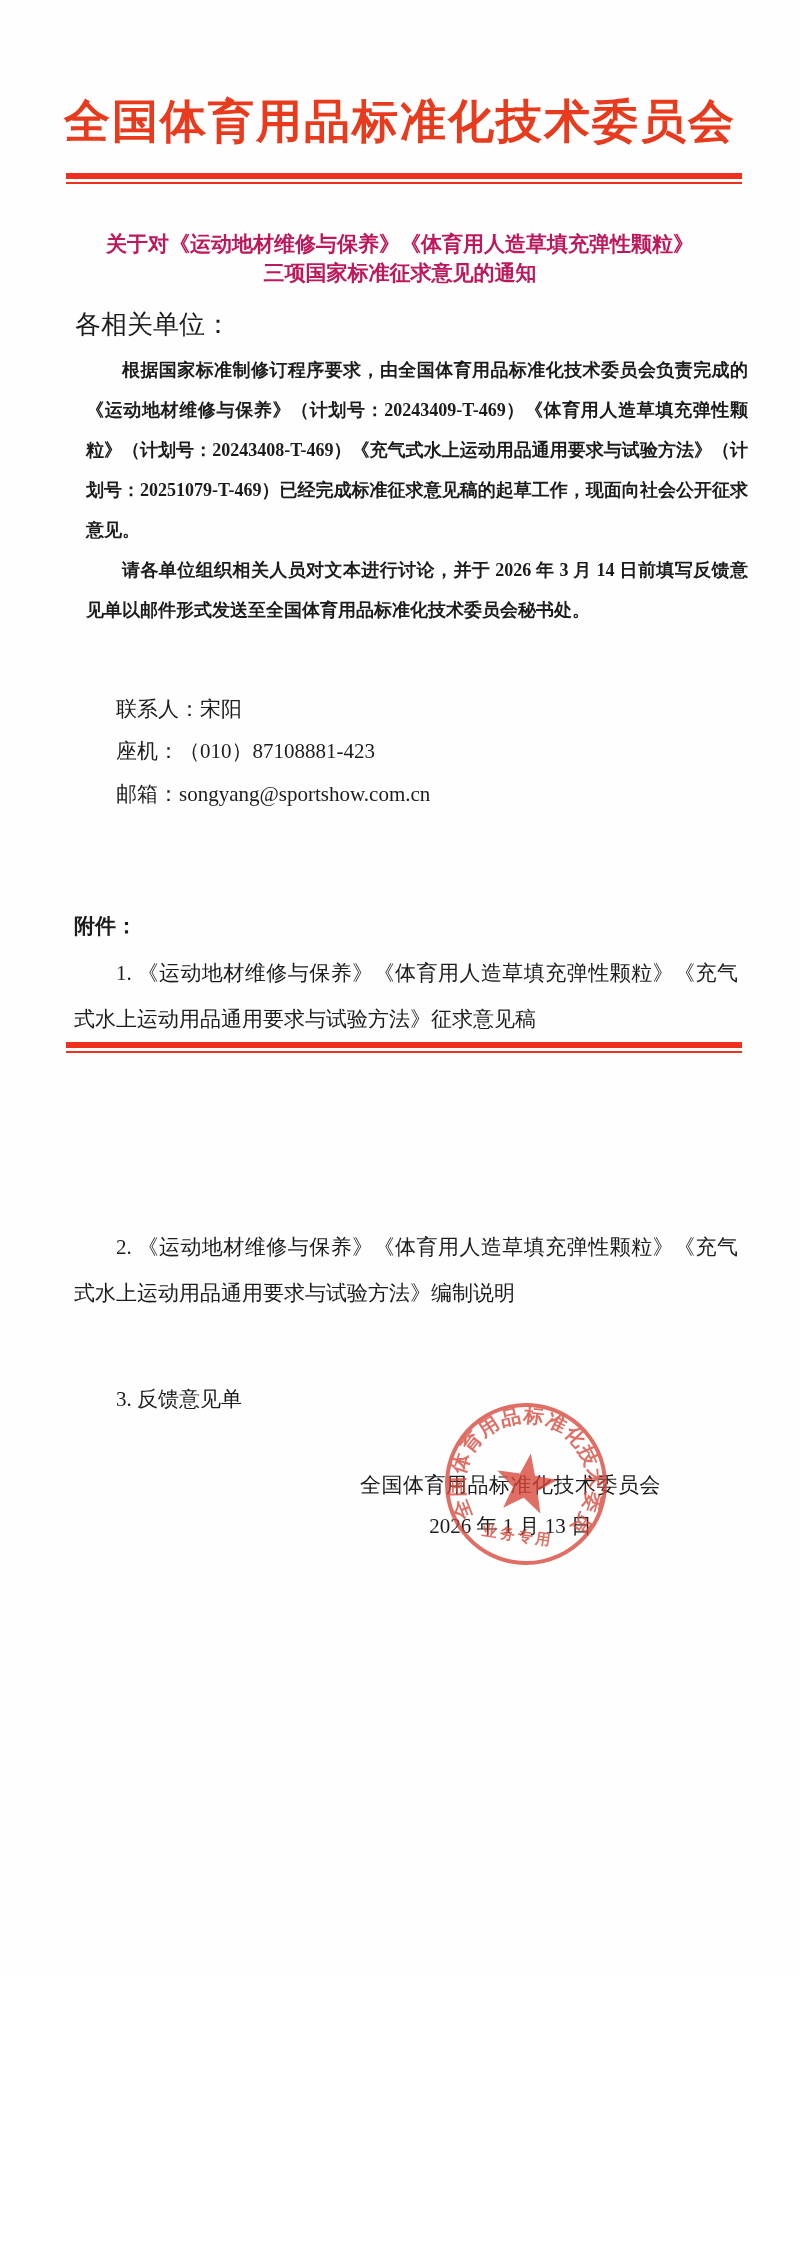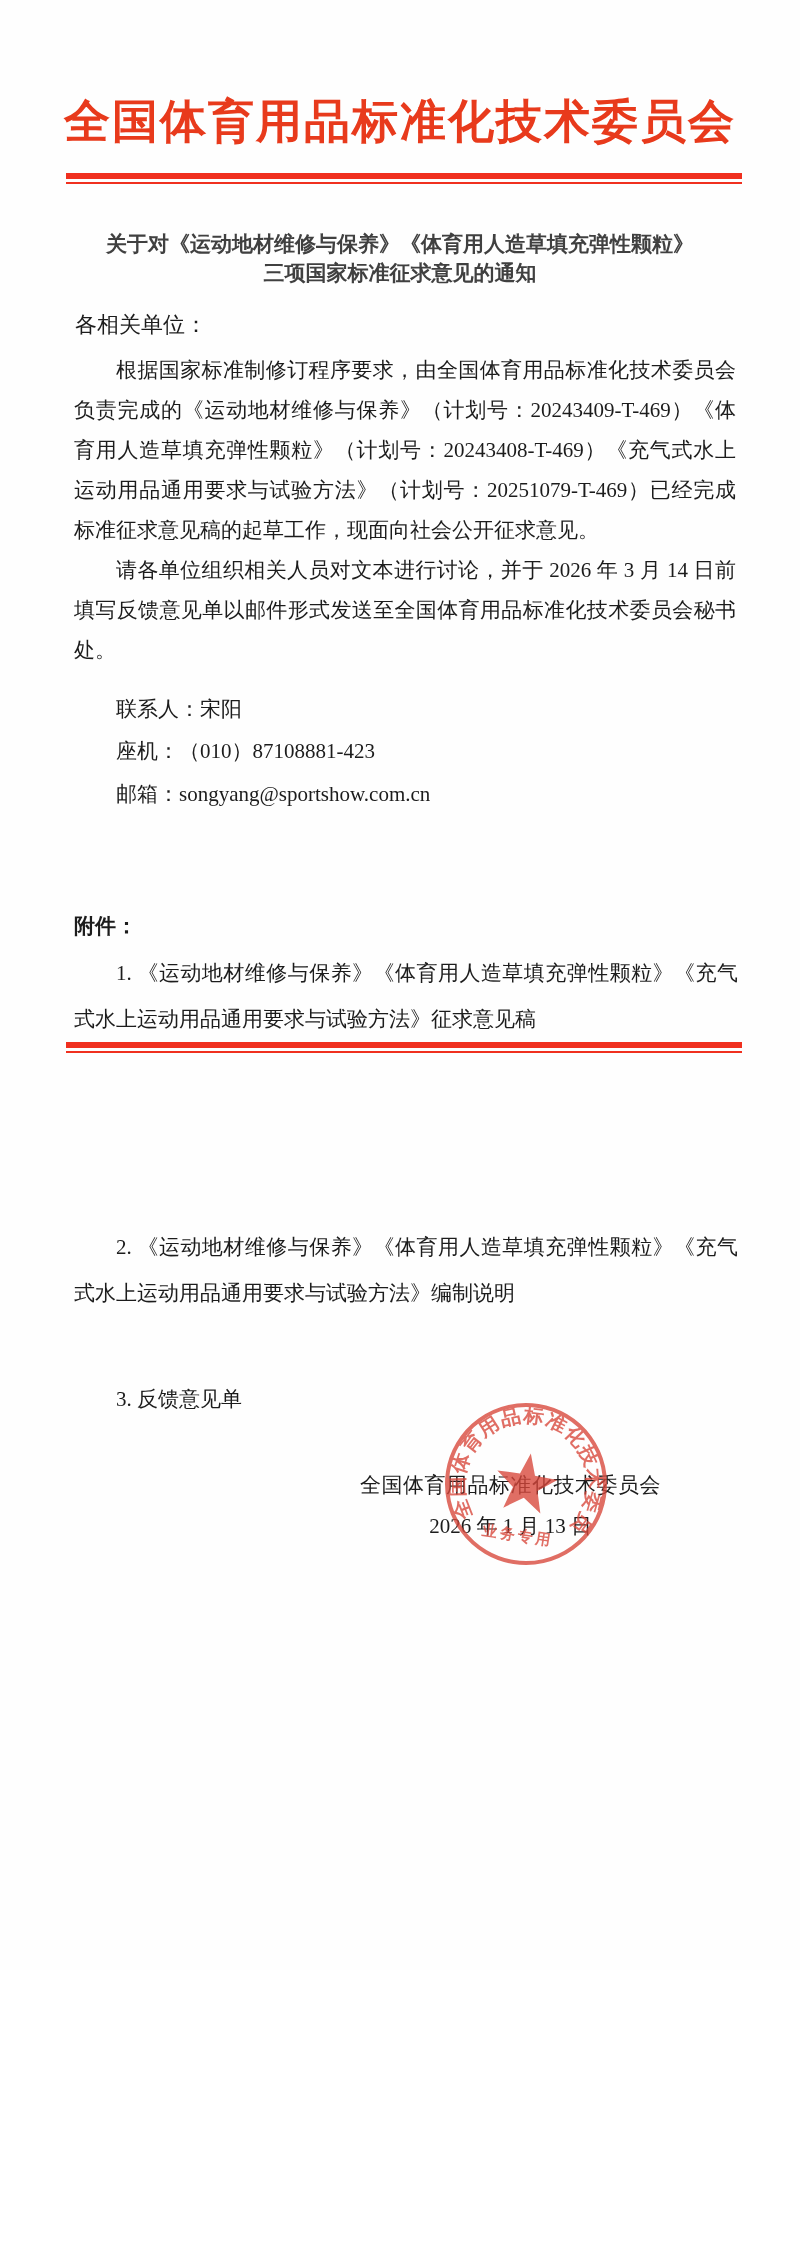--- a/index.html
+++ b/index.html
@@ -43,37 +43,38 @@
   .doc-title {
     position: absolute;
     top: 229px;
     left: 0;
     width: 100%;
     text-align: center;
     font-family: "Liberation Sans", "DejaVu Sans", sans-serif;
     font-weight: bold;
     font-size: 21px;
     line-height: 29px;
-    color: #404040;
+    color: #be185d;
   }
   .salutation {
     position: absolute;
     top: 311px;
     left: 75px;
-    font-size: 22px;
+    font-size: 26px;
     line-height: 28px;
   }
   .para {
     position: absolute;
-    left: 74px;
+    left: 86px;
     width: 662px;
-    font-size: 21px;
+    font-size: 18px;
     line-height: 40px;
     text-align: justify;
     text-indent: 2em;
+    font-weight: bold;
   }
   .para-1 { top: 350px; }
   .para-2 { top: 550px; }
   .contact-line {
     position: absolute;
     left: 74px;
     font-size: 21px;
     line-height: 28px;
     text-indent: 2em;
     white-space: nowrap;

